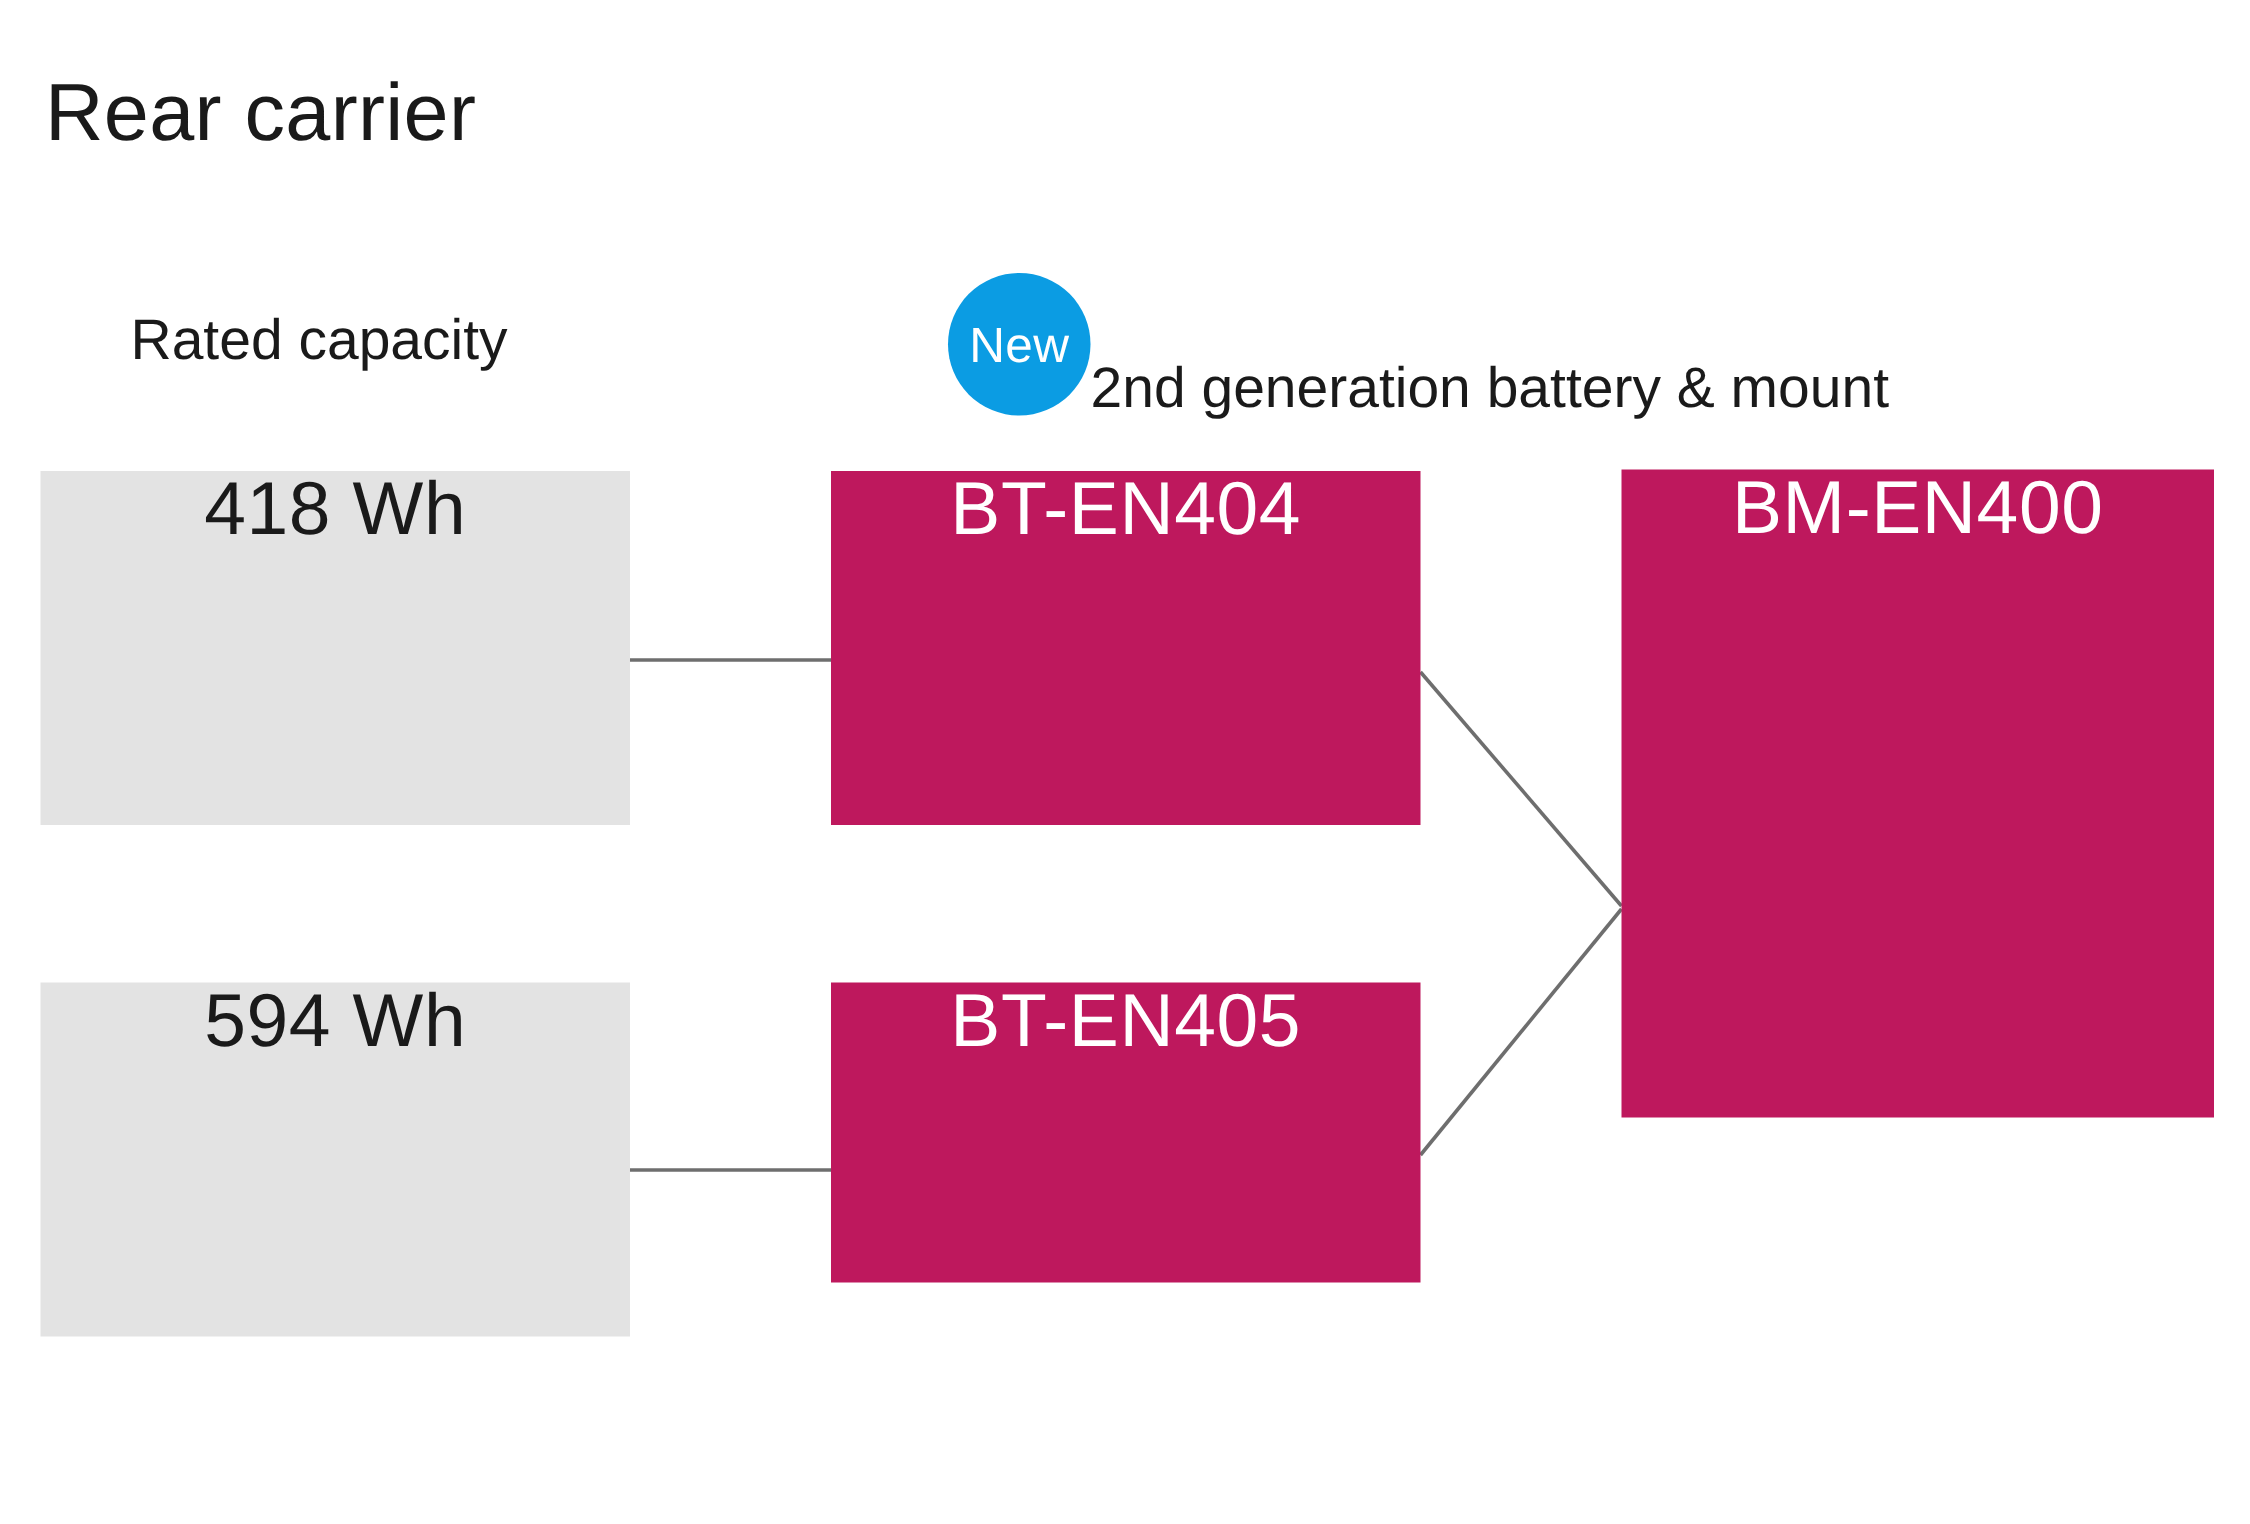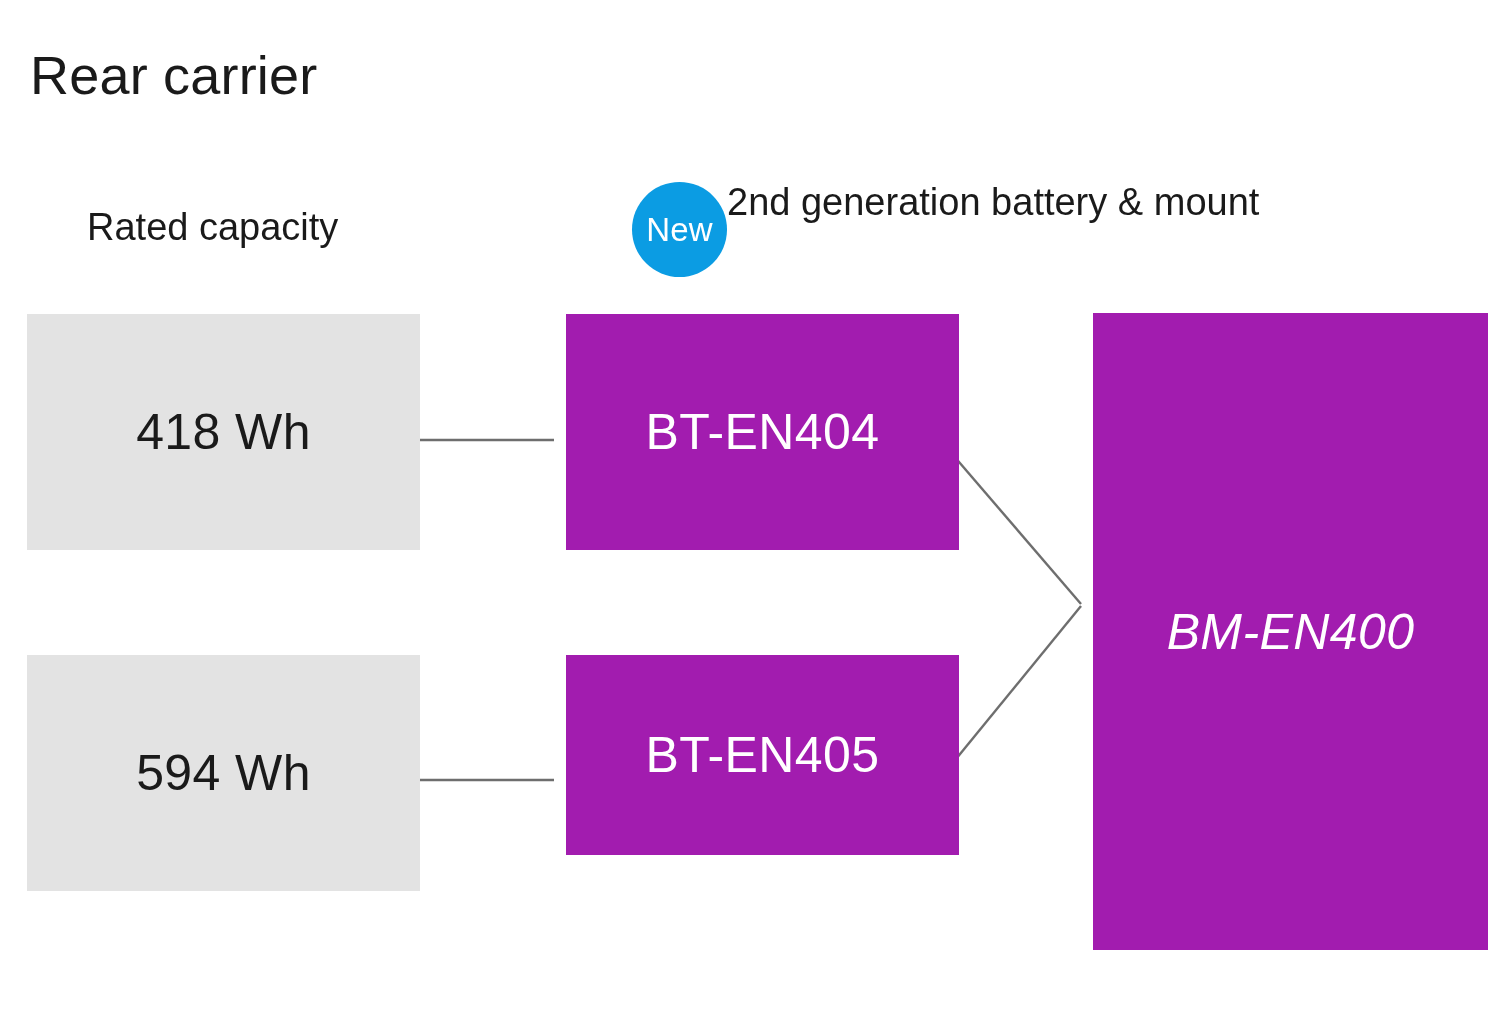--- a/index.html
+++ b/index.html
@@ -39,21 +39,21 @@
     font-weight: 400;
     color: #1a1a1a;
     white-space: nowrap;
   }
 
   #legend-group {
     position: absolute;
     left: 632px;
     top: 182px;
     display: flex;
-    align-items: flex-start;
+    align-items: flex-end;
     white-space: nowrap;
   }
   #new-badge {
     width: 95px;
     height: 95px;
     border-radius: 50%;
     background: #0b9ce3;
     display: flex;
     align-items: center;
     justify-content: center;
@@ -87,46 +87,44 @@
   }
   #connectors line {
     stroke: #6e6e6e;
     stroke-width: 2.4;
   }
 
   
   .node {
     position: absolute;
     display: flex;
-    align-items: center;
     justify-content: center;
     box-sizing: border-box;
   }
   .node-gray {
     background: #e3e3e3;
     color: #1a1a1a;
   }
   .node-blue {
-    background: #a21caf;
+    background: #be185d;
     color: #ffffff;
-    margin-left: 12px;
   }
   .node-label {
     font-size: 50px;
     font-weight: 400;
     letter-spacing: 0.4px;
     line-height: 1;
     white-space: nowrap;
   }
 
   #node-418 { left: 27px;   top: 314px; width: 393px; height: 236px; }
   #node-504 { left: 27px;   top: 655px; width: 393px; height: 236px; }
   #node-bt404 { left: 554px; top: 314px; width: 393px; height: 236px; }
   #node-bt405 { left: 554px; top: 655px; width: 393px; height: 200px; }
-  #node-bm400 { left: 1081px; top: 313px; width: 395px; height: 637px; font-style: italic; }
+  #node-bm400 { left: 1081px; top: 313px; width: 395px; height: 432px; }
 </style>
 </head>
 <body>
 
 <div id="stage">
 
   <div id="page-title">Rear carrier</div>
 
   <div id="rated-capacity-label">Rated capacity</div>
 

